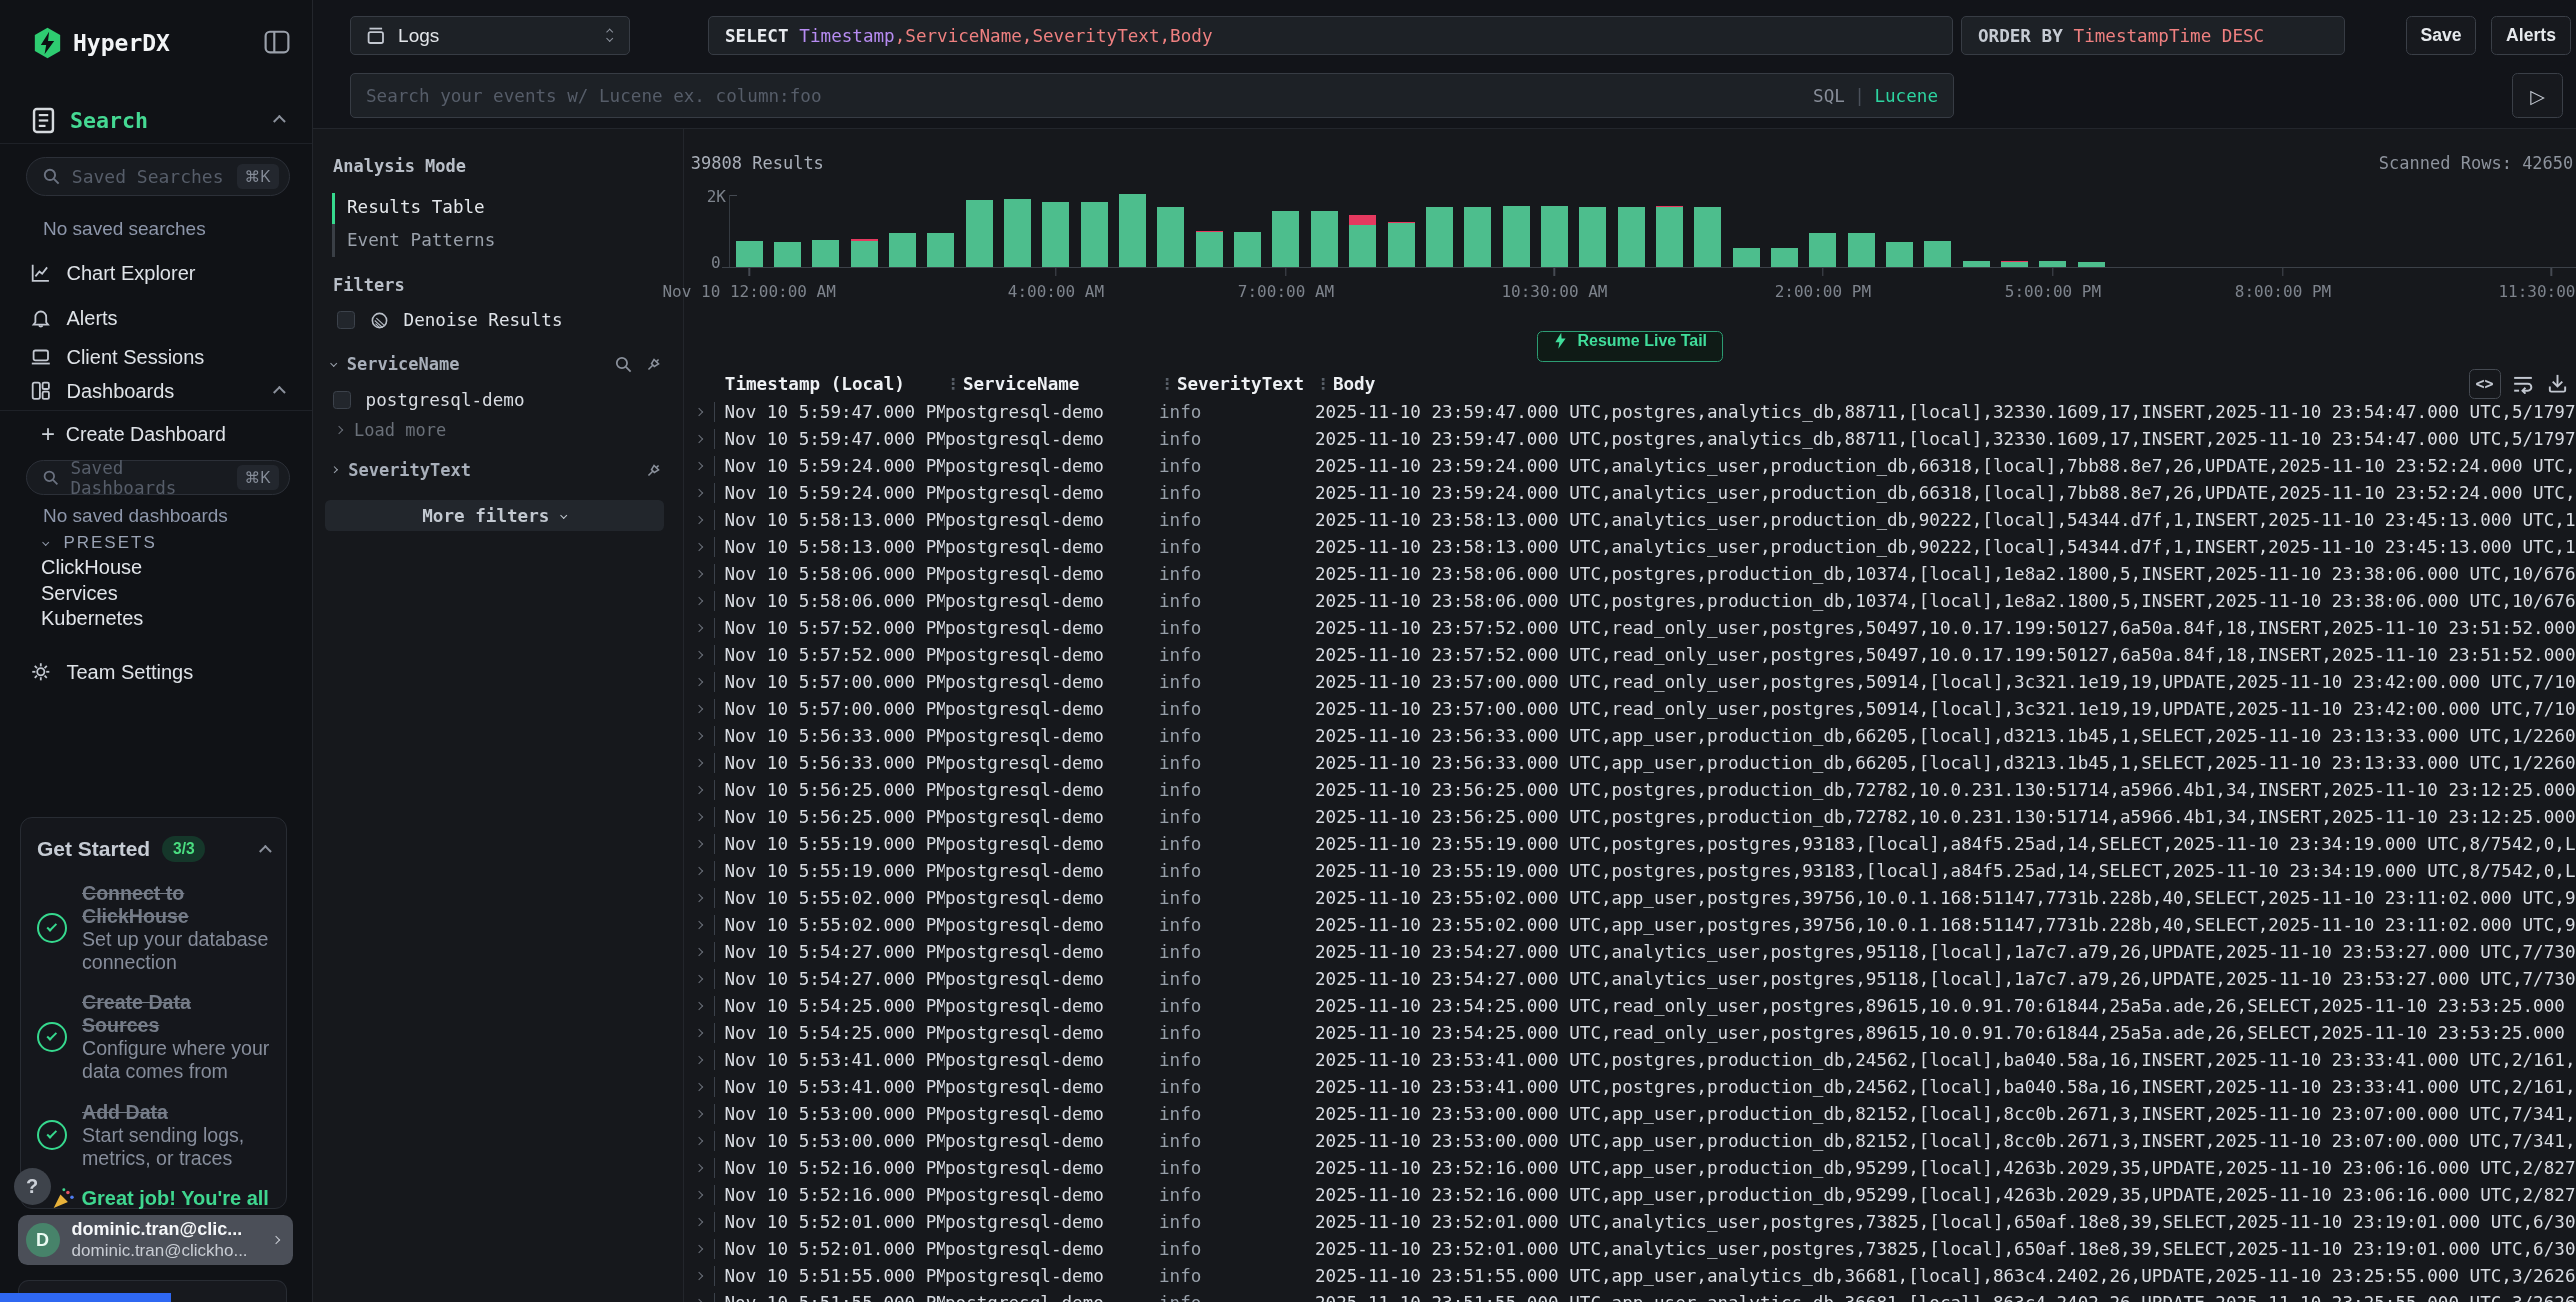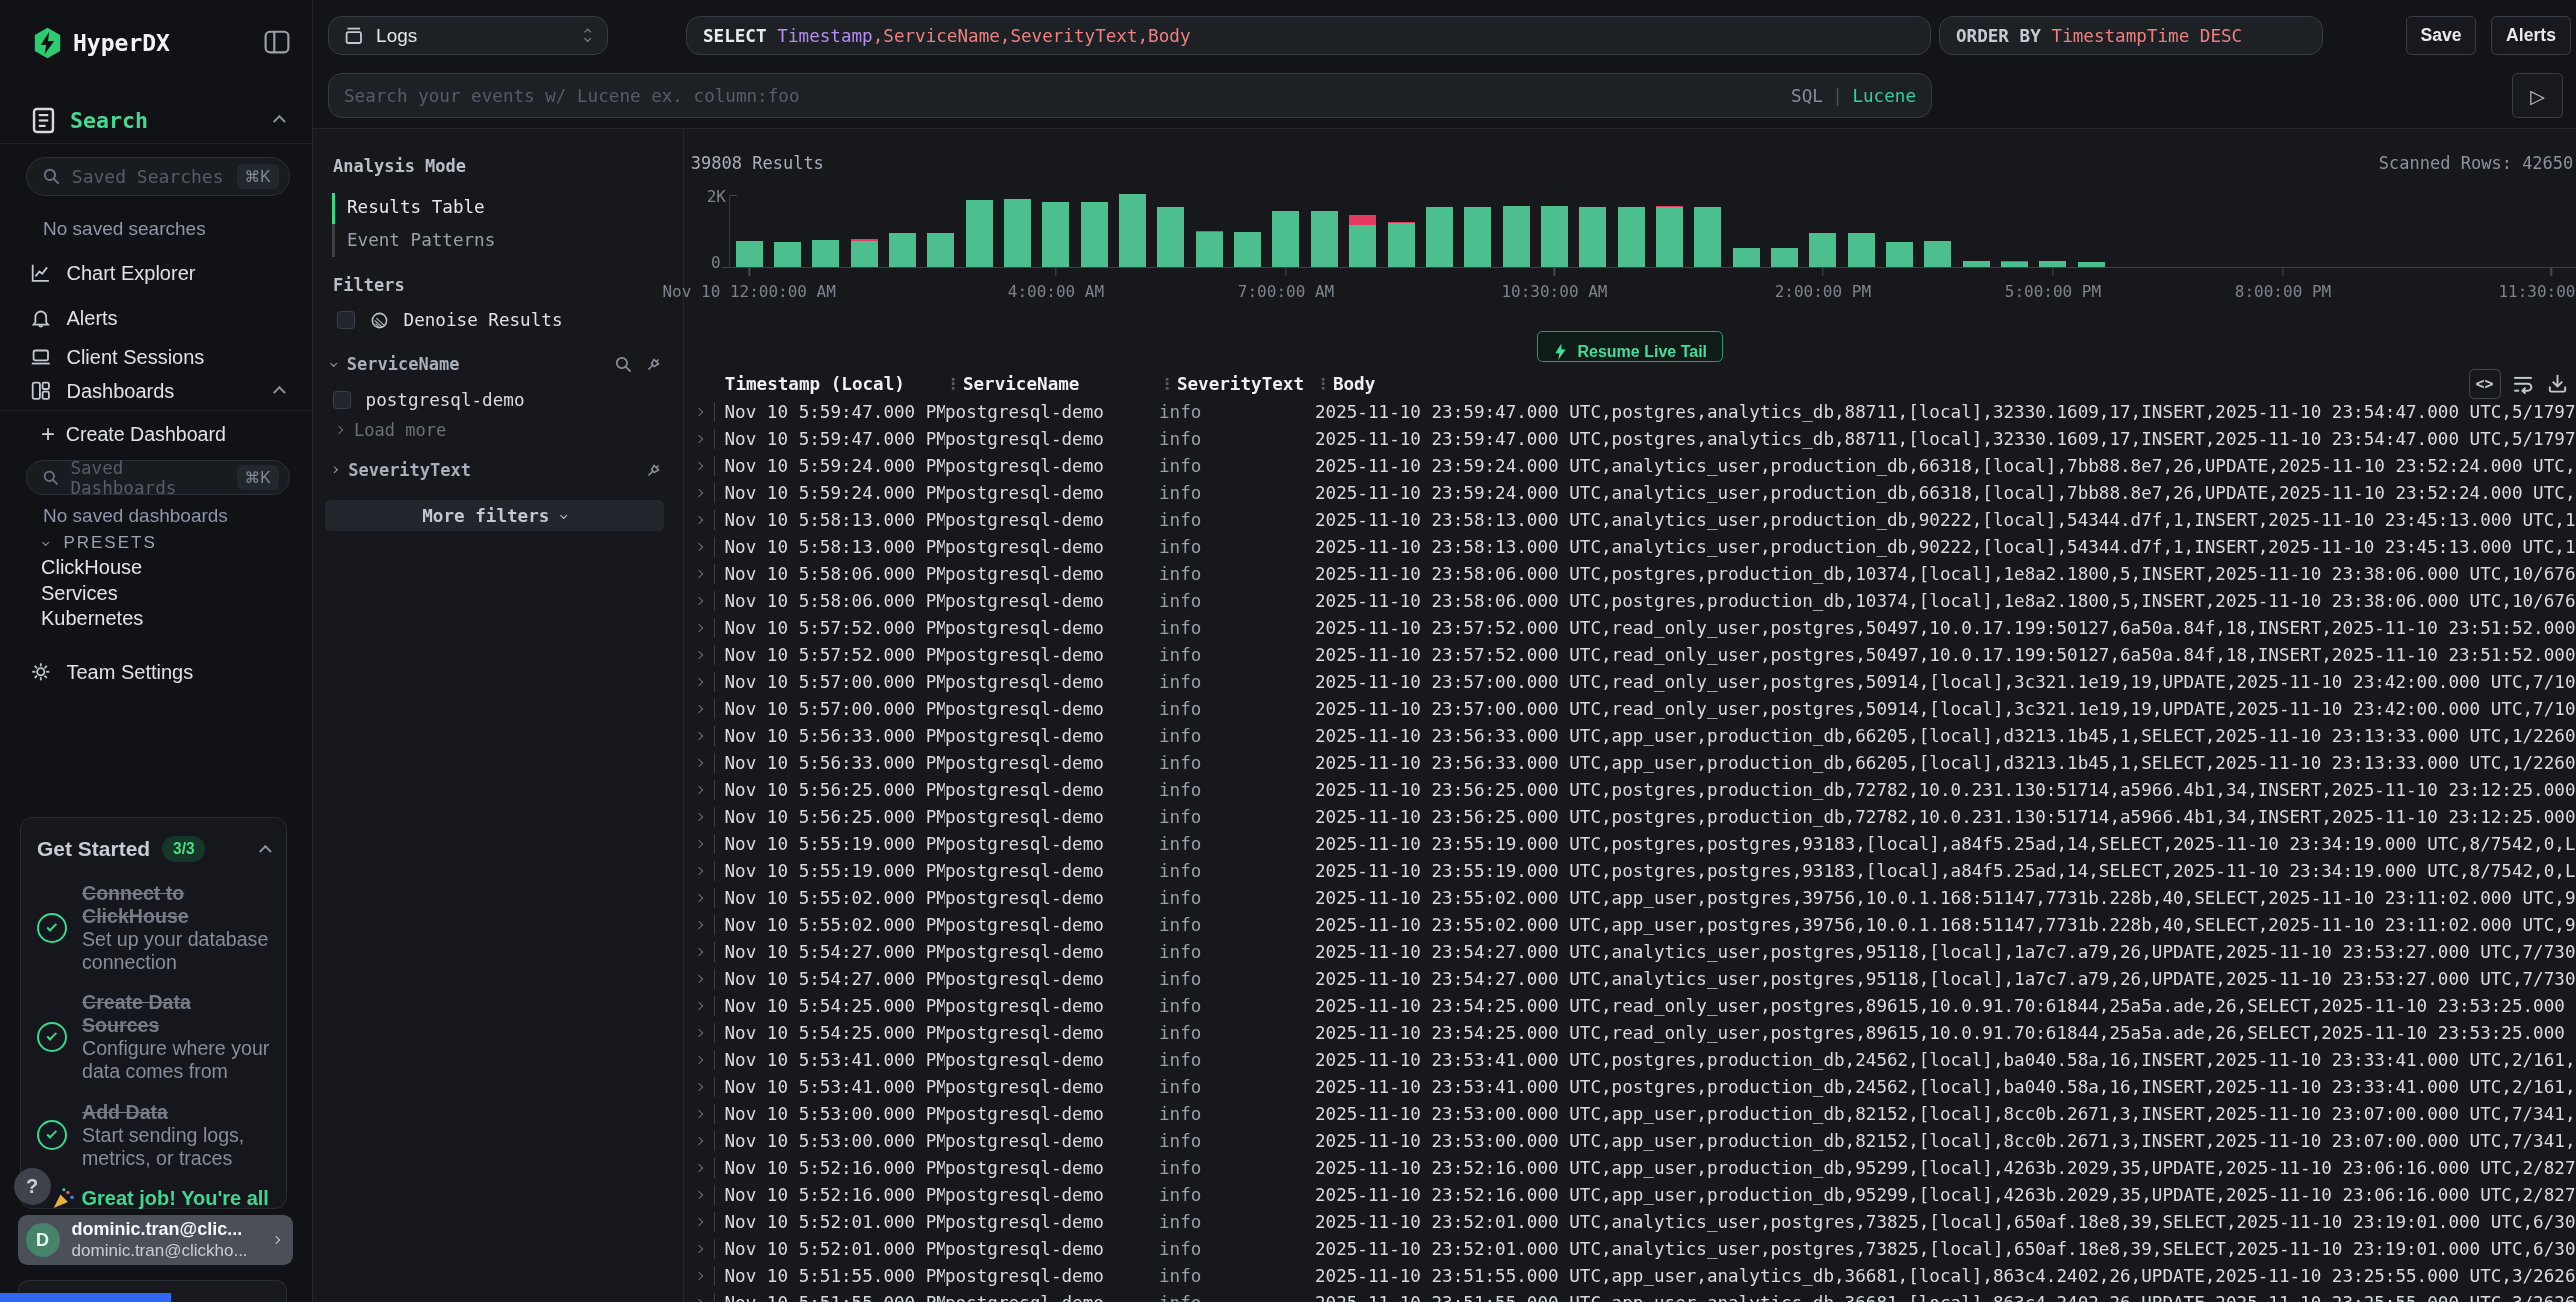--- a/index.html
+++ b/index.html
@@ -61,22 +61,22 @@
   .user-lines { flex:1; overflow:hidden; }
   .user-lines .nm { font-size:18px; font-weight:bold; color:#f4f6f8; line-height:21.6px; white-space:nowrap; }
   .user-lines .em { font-size:17px; color:#c9cdd4; line-height:20px; white-space:nowrap; }
   .partial-card { position:absolute; left:17.6px; top:1280px; width:269px; height:30px;
     border:1.4px solid #282c33; border-bottom:none; border-radius:10.8px 10.8px 0 0; background:#17191e; z-index:5; }
   .blue-strip { position:absolute; left:0; top:1293px; width:171px; height:9.5px; background:#2f68f2; z-index:7; }
 
   
   .topbar { position:absolute; left:313px; top:0; right:0; height:129px; background:#121419;
     border-bottom:1.4px solid #23262c; z-index:2; }
-  .tb-box { position:absolute; background:#1d2126; border:1.4px solid #373c44; border-radius:14px;
-    display:flex; align-items:center; font-size:17.6px; }
+  .tb-box { position:absolute; background:#1d2126; border:1.4px solid #373c44; border-radius:5px;
+    display:flex; align-items:center; font-size:17.6px;margin-left:22px; }
   .src-select { left:15px; top:16px; width:280px; height:39px; padding:0 13.5px; gap:12px; }
   .src-select .lbl { color:#e3e6ea; font-size:19px; font-family:"Liberation Sans",sans-serif; flex:1; }
   .updown { display:flex; flex-direction:column; gap:1.4px; align-items:center; margin-right:2.7px; }
   .icon-sq { position:absolute; width:32px; height:32px; top:19.6px; border:1.4px solid #3a3f47; border-radius:5.4px;
     display:flex; align-items:center; justify-content:center; color:#9aa1ab; font-size:15px; }
   .sel-input { left:373px; top:16px; width:1245px; height:39px; padding:0 16px; gap:0; }
   .kw { color:#e8ebef; font-weight:bold; margin-right:10.8px; }
   .tok-purple { color:#b78cf2; }
   .tok-red { color:#ef8080; }
   .orderby { left:1626px; top:16px; width:384px; height:39px; padding:0 16px; }
@@ -121,21 +121,21 @@
   .axis-line { position:absolute; left:38px; right:0; top:138px; height:1.4px; background:#3c4148; }
   .ylab { position:absolute; font-size:16px; color:#7d838c; }
   .ytick { position:absolute; left:45px; top:66px; width:8px; height:1.4px; background:#454a52; }
   .yaxis-v { position:absolute; left:45px; top:66px; width:1.4px; height:73px; background:#343a41; }
   .xaxis { position:absolute; left:46px; right:5.4px; top:139px; height:47px; }
   .xtick { position:absolute; top:0; width:1.4px; height:8px; background:#454a52; transform:translateX(-50%); }
   .xlabel { position:absolute; top:13.5px; transform:translateX(-50%); font-size:16px; color:#7d838c; white-space:nowrap; }
 
   .resume-btn { position:absolute; left:50%; transform:translateX(-50%); top:202px; height:31px;
     border:1.4px solid #2d9d74; border-radius:5.4px; background:#0f1b16; color:#40dd9b; font-weight:bold;
-    font-size:16px; display:flex; align-items:flex-end; gap:9.5px; padding:0 15px; z-index:2; }
+    font-size:16px; display:flex; align-items:flex-start; gap:9.5px; padding:0 15px; z-index:2; }
 
   
   .thead { position:absolute; left:0; right:0; top:241px; height:27px; }
   .trows { position:absolute; left:0; right:0; top:269px; bottom:0; overflow:hidden; }
   .lrow, .thead-grid { display:grid; grid-template-columns:30px 231px 214px 156px 1fr; align-items:center; }
   .lrow { height:27px; font-size:17.6px; white-space:nowrap; }
   .thead-grid { height:27px; font-size:17.6px; font-weight:bold; color:#eef1f4; }
   .c-chev { display:flex; justify-content:center; }
   .c-ts { border-left:1.4px solid #3b414a; padding-left:9.5px; overflow:hidden; }
   .c-svc, .c-sev, .c-body { overflow:hidden; }

